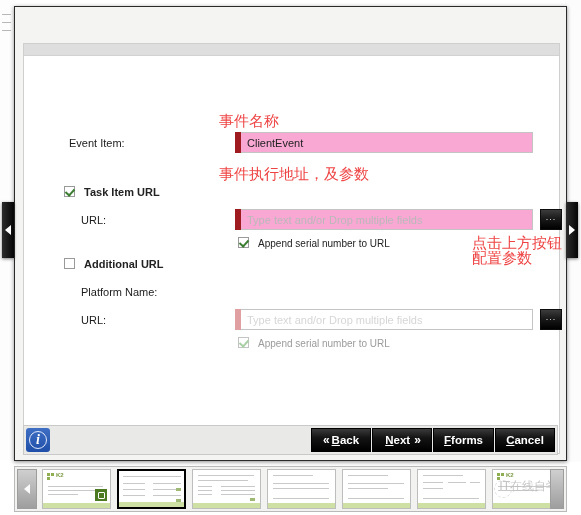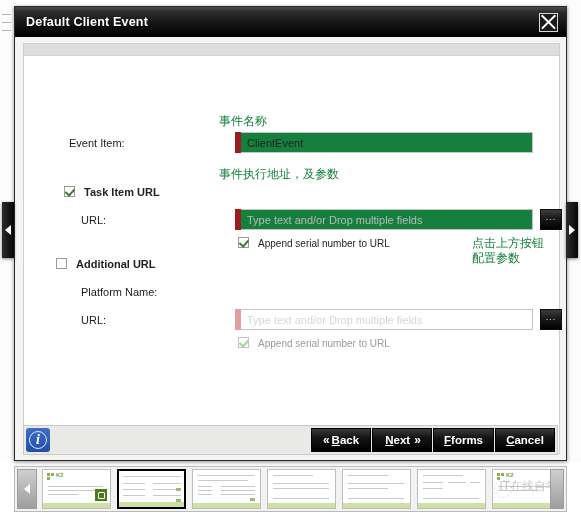--- a/index.html
+++ b/index.html
@@ -63,21 +63,21 @@
 
   .row{position:absolute;}
 
   
   .field{
     position:absolute;display:flex;align-items:stretch;height:21px;
   }
   .reqbar{width:6px;background:#9e1b20;}
   .reqbar.dim{background:#e0a0a2;}
   .inp{
-    width:292px;border:1px solid #c4c4c4;border-left:none;background:#15803d;
+    width:292px;border:1px solid #c4c4c4;border-left:none;background:#f9a8d4;
     font-family:"Liberation Sans",sans-serif;font-size:11px;color:#222;
     padding:0 6px;box-sizing:border-box;outline:none;
   }
   .inp::placeholder{color:#b9b9b9;}
   .inp.dim{color:#c0c0c0;background:#fff;}
   .inp.dim::placeholder{color:#d6d6d6;}
 
   .dots-btn{
     position:absolute;width:22px;height:21px;border:1px solid #0d0d0d;
     background:linear-gradient(180deg,#3c3c3c 0%,#1a1a1a 45%,#000 100%);
@@ -97,21 +97,21 @@
   }
   .cb.dimchk{border-color:#c3c3c3;}
   .cb.dimchk::after{border-color:#a9cfa4;}
   .cb-wrap{position:absolute;white-space:nowrap;}
   .cb-lbl-bold{font-weight:bold;font-size:11px;}
   .cb-lbl{font-size:10px;}
   .cb-lbl.dim{color:#9b9b9b;}
 
   
   .anno{
-    position:absolute;color:#15803d;font-size:12px;line-height:15px;
+    position:absolute;color:#ef4444;font-size:15px;line-height:15px;
     font-family:"DejaVu Sans",sans-serif;white-space:nowrap;
   }
 
   
   .status{
     position:absolute;left:8px;right:8px;bottom:8px;height:52px;
     background:linear-gradient(180deg,#cfe0a4 0%,#dce9bd 45%,#edf4dd 100%);
     border:1px solid #c3d596;box-sizing:border-box;
     padding:10px 0 0 12px;font-size:11px;color:#333;
   }
@@ -208,24 +208,20 @@
 <div class="backdrop"></div>
 <div class="backdrop-left">
   <div class="bd-line" style="top:14px"></div>
   <div class="bd-line" style="top:22px"></div>
   <div class="bd-line" style="top:30px"></div>
 </div>
 <div class="backdrop-right"></div>
 
 <div class="dialog">
 
-  <div class="titlebar">
-    <span class="title-text">Default Client Event</span>
-    <span class="close-btn"></span>
-  </div>
 
   <div class="wizard">
     <div class="wizard-top"></div>
 
 
     <div class="form-area">
 
 
       <div class="row lbl" style="left:45px;top:81px">Event Item:</div>
 
@@ -245,21 +241,21 @@
         <span class="reqbar"></span>
         <input class="inp" type="text" placeholder="Type text and/or Drop multiple fields" style="">
       </div>
       <div class="dots-btn" style="left:516px;top:153px">...</div>
 
       <div class="cb-wrap" style="left:214px;top:181px">
         <span class="cb checked"></span>
         <span class="cb-lbl">Append serial number to URL</span>
       </div>
 
-      <div class="cb-wrap" style="left:32px;top:202px">
+      <div class="cb-wrap" style="left:40px;top:202px">
         <span class="cb"></span>
         <span class="cb-lbl-bold">Additional URL</span>
       </div>
 
       <div class="row lbl" style="left:57px;top:230px">Platform Name:</div>
 
 
       <div class="row lbl" style="left:57px;top:258px">URL:</div>
 
       <div class="field" style="left:211px;top:253px">

